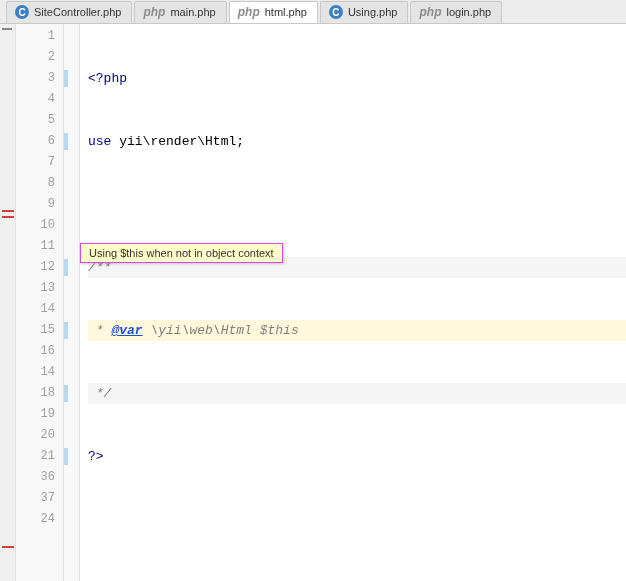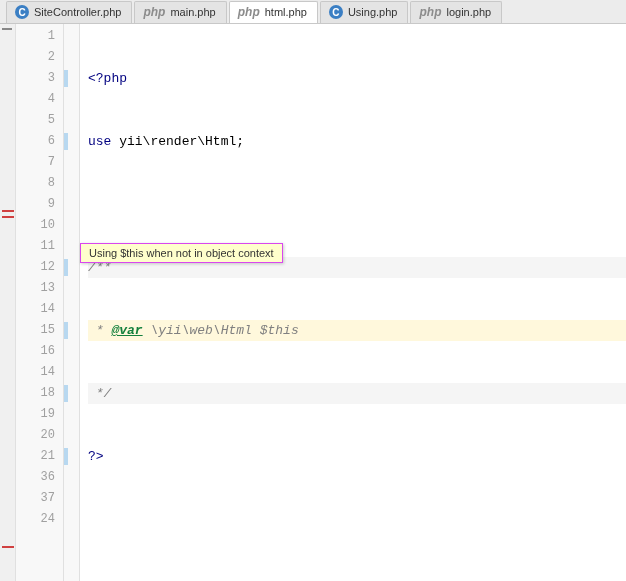--- a/index.html
+++ b/index.html
@@ -107,21 +107,21 @@
 .row .lmark {
   position: absolute;
   left: -24px;
   top: 2px;
   width: 4px;
   height: 17px;
   background: #b8d8f0;
 }
 .kw { color: #000080; font-weight: normal; }
 .cmt { color: #808080; font-style: italic; }
-.cmt-tag { color: #15803d; font-style: italic; font-weight: bold; text-decoration: underline; }
+.cmt-tag { color: #1d4ed8; font-style: italic; font-weight: bold; text-decoration: underline; }
 .ital { font-style: italic; }
 .tooltip {
   position: absolute;
   left: 80px;
   top: 219px;
   background: #ffffcc;
   border: 1px solid #d946ef;
   padding: 3px 8px;
   font-family: Arial, sans-serif;
   font-size: 11px;

